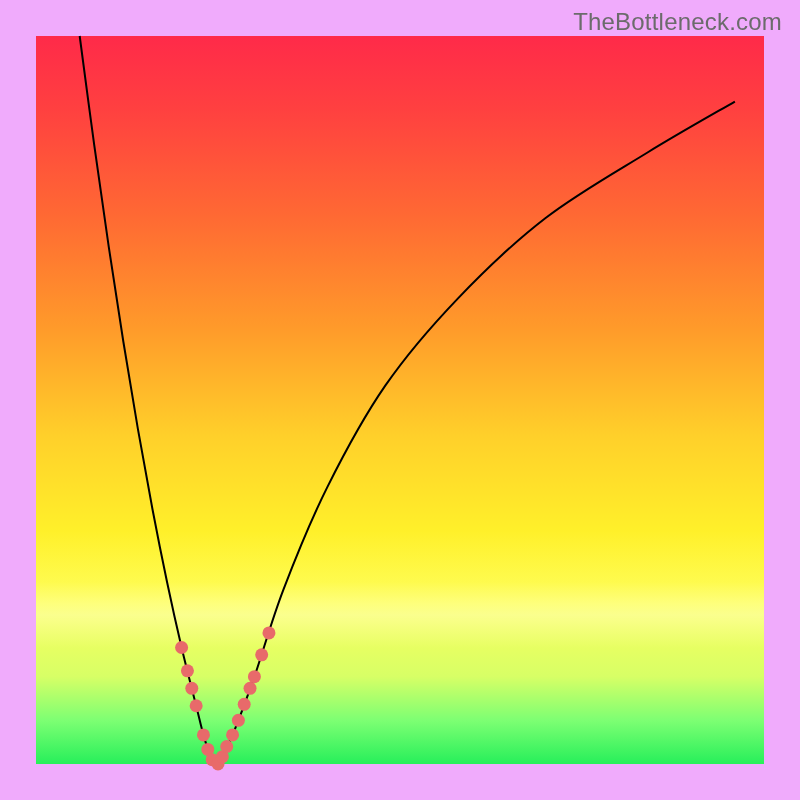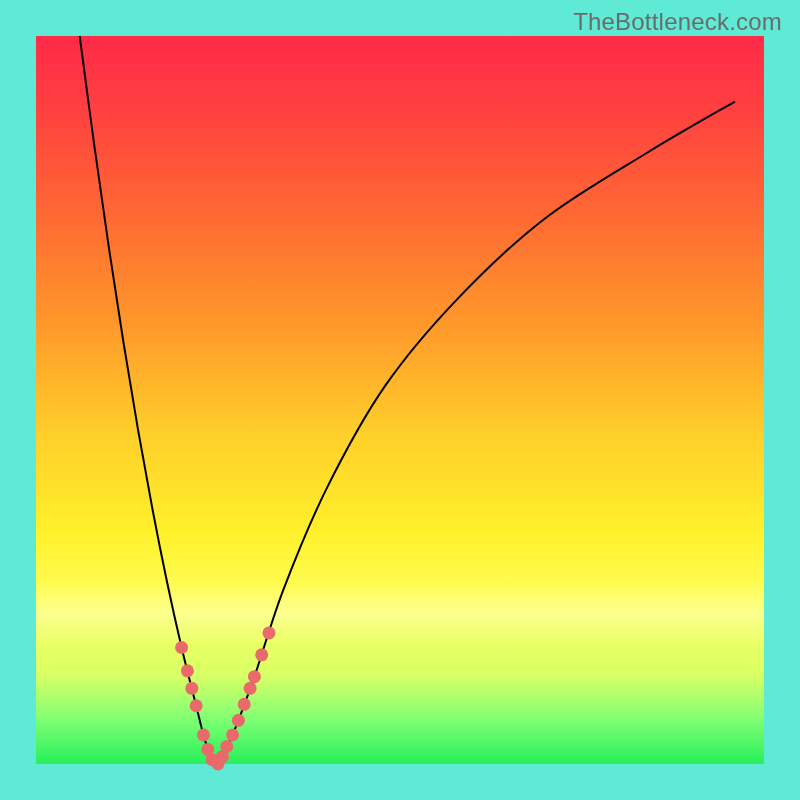--- a/index.html
+++ b/index.html
@@ -8,21 +8,21 @@
     width: 800px;
     height: 800px;
     overflow: hidden;
     background: #000;
     font-family: "Helvetica Neue", Arial, sans-serif;
   }
   .frame {
     position: relative;
     width: 800px;
     height: 800px;
-    background: #5eead4;
+    background: #f0abfc;
   }
   .plot {
     position: absolute;
     left: 36px;
     top: 36px;
     width: 728px;
     height: 728px;
     background: linear-gradient(
       to bottom,
       #ff2a49 0%,

